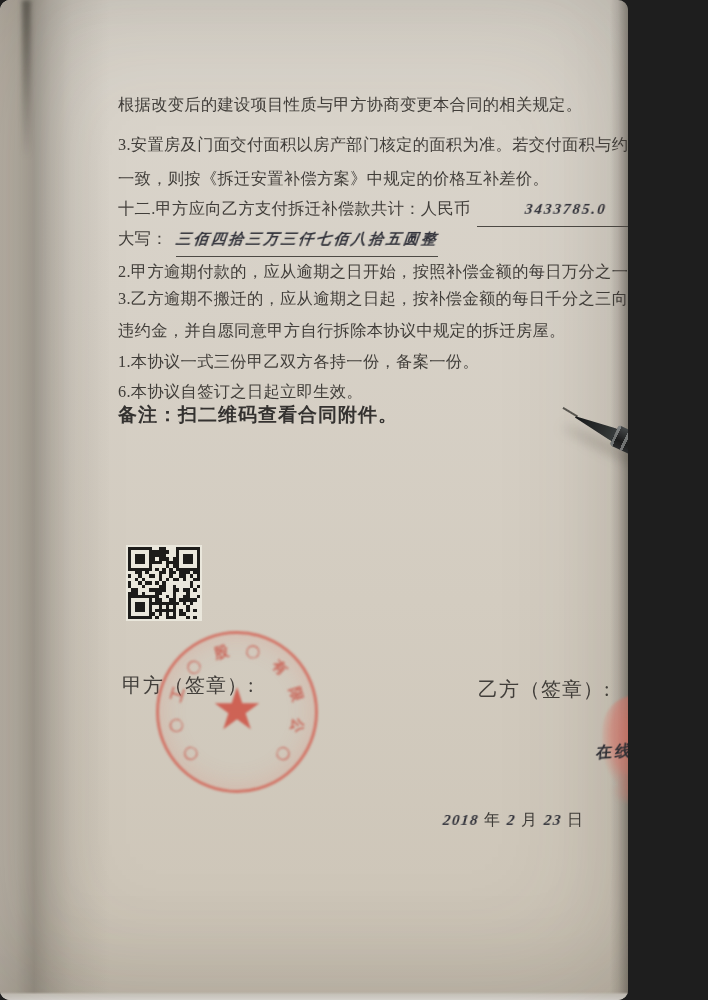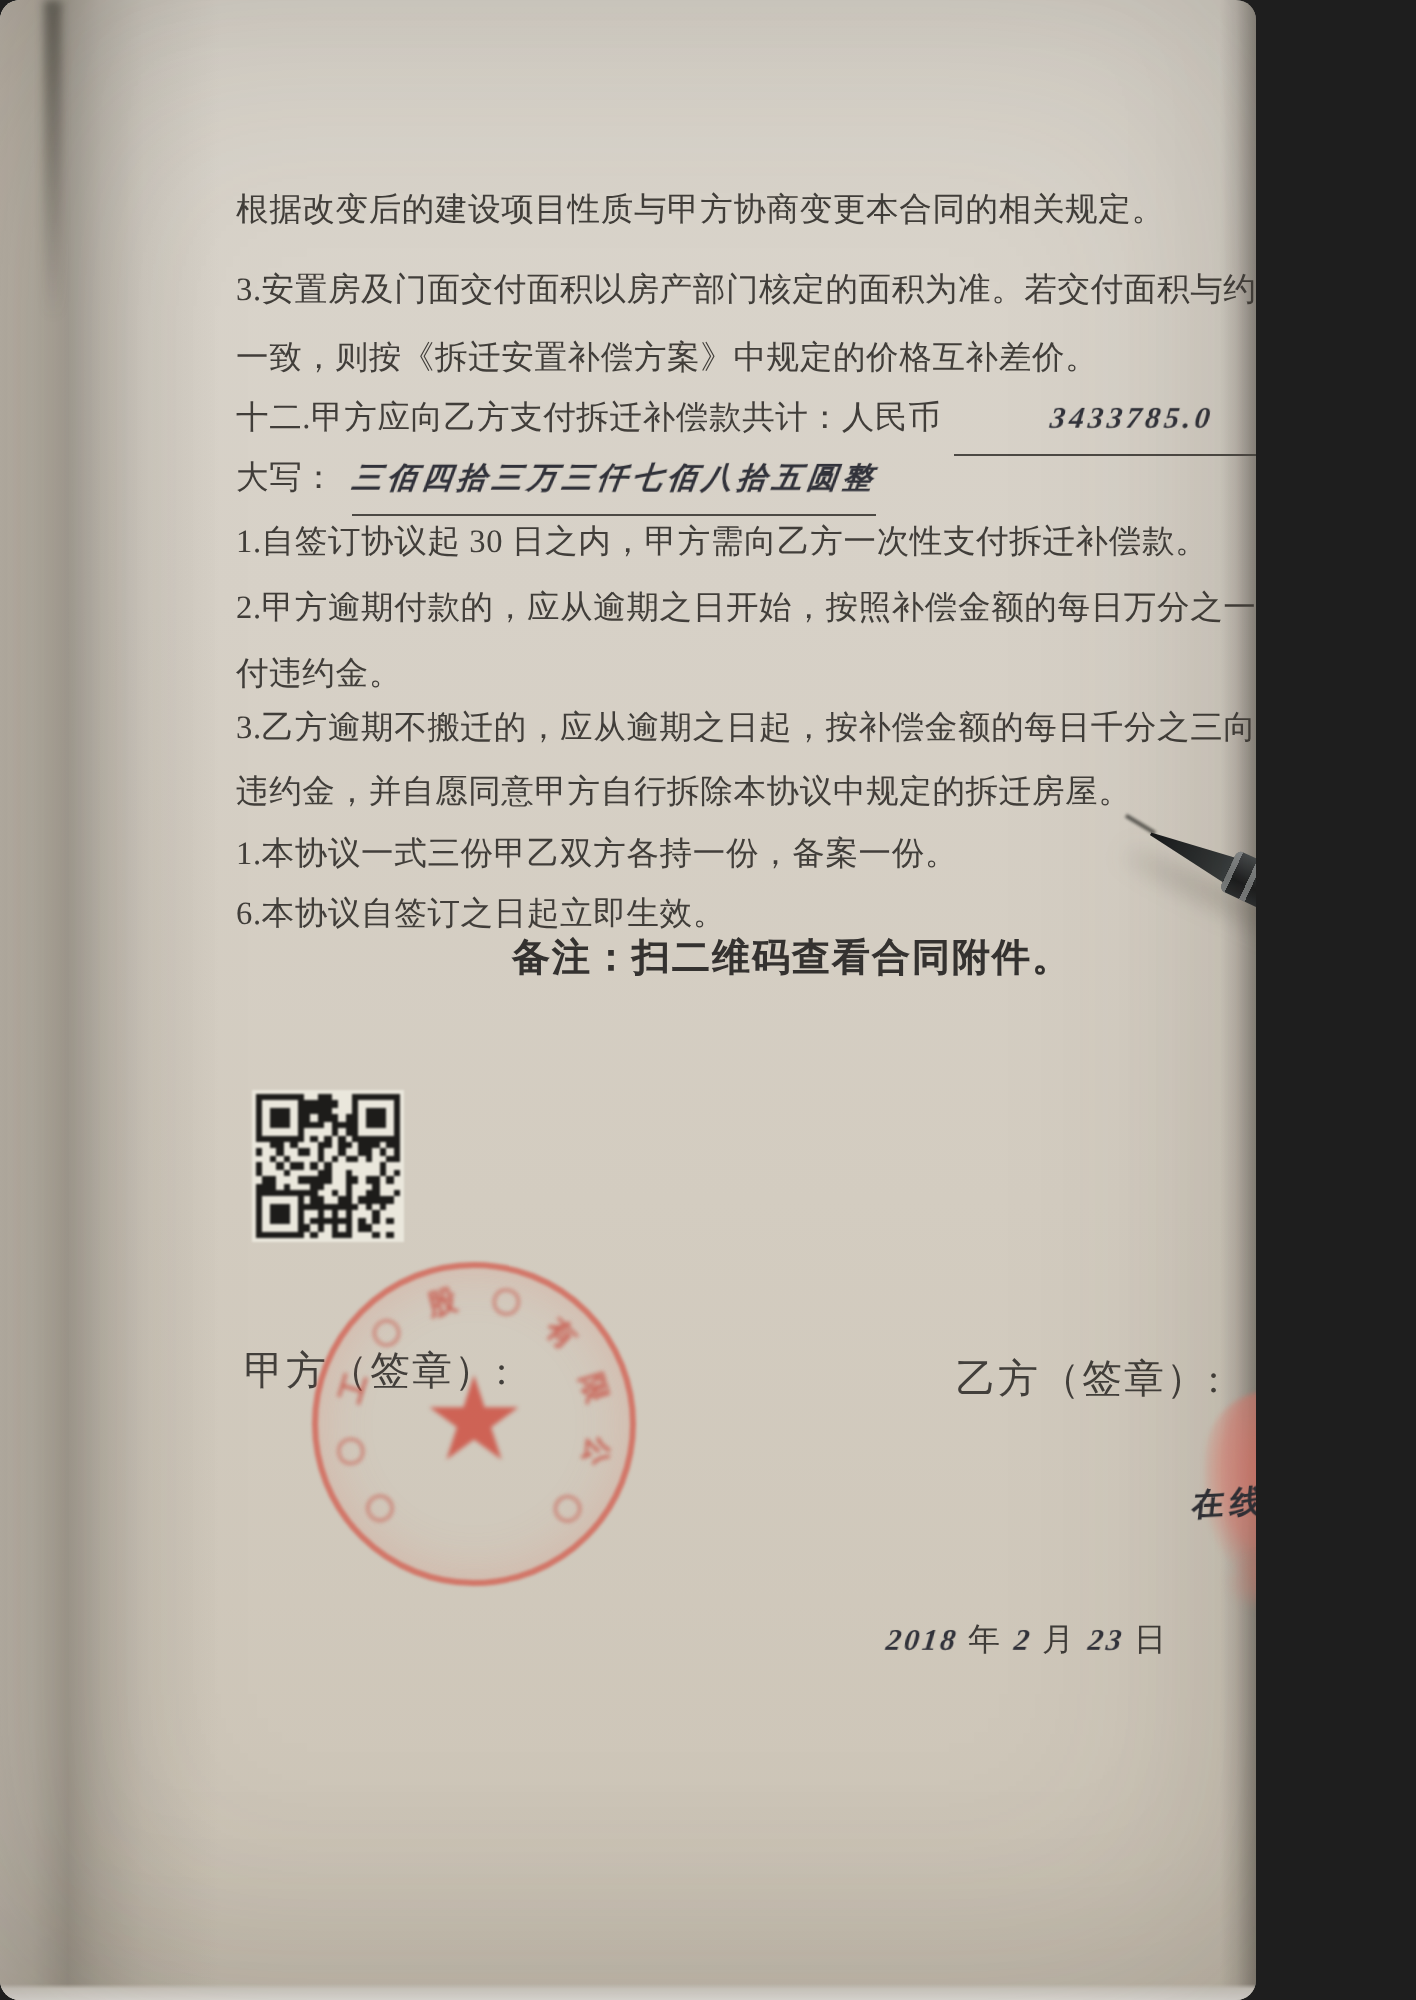--- a/index.html
+++ b/index.html
@@ -91,28 +91,26 @@
   <div class="page-notch"></div>
   <div class="edge-right"></div>
   <div class="edge-bottom"></div>
 
   <div id="doc">
       <div class="line" style="margin-top: 0px;">根据改变后的建设项目性质与甲方协商变更本合同的相关规定。</div>
       <div class="line" style="margin-top: 7px;">3.安置房及门面交付面积以房产部门核定的面积为准。若交付面积与约定面积不</div>
       <div class="line" style="margin-top: 1px;">一致，则按《拆迁安置补偿方案》中规定的价格互补差价。</div>
       <div class="line" style="margin-top: -3px;"><span>十二.甲方应向乙方支付拆迁补偿款共计：人民币</span><span class="uline money-line"><span class="hand digits">3433785.0</span></span><span>元。</span></div>
       <div class="line" style="margin-top: -3px;"><span>大写：</span><span class="uline words-line"><span class="hand words">三佰四拾三万三仟七佰八拾五圆整</span></span></div>
-      <div class="line" style="margin-top: -1px;">1.自签订协议起 30 日之内，甲方需向乙方一次性支付拆迁补偿款。</div>
       <div class="line" style="margin-top: 0px;">2.甲方逾期付款的，应从逾期之日开始，按照补偿金额的每日万分之一向乙方支</div>
-      <div class="line" style="margin-top: 0px;">付违约金。</div>
       <div class="line" style="margin-top: -6px;">3.乙方逾期不搬迁的，应从逾期之日起，按补偿金额的每日千分之三向甲方支付</div>
       <div class="line" style="margin-top: -1px;">违约金，并自愿同意甲方自行拆除本协议中规定的拆迁房屋。</div>
       <div class="line" style="margin-top: -2px;">1.本协议一式三份甲乙双方各持一份，备案一份。</div>
       <div class="line" style="margin-top: -3px;">6.本协议自签订之日起立即生效。</div>
-      <div class="line note" style="margin-top: -10px; text-align: center;">备注：扫二维码查看合同附件。</div>
+      <div class="line note" style="margin-top: -10px;">备注：扫二维码查看合同附件。</div>
     </div>
 
   <div id="qr">
       <div class="qm"></div>
       <div class="qm"></div>
       <div class="qm"></div>
       <div class="qm"></div>
       <div class="qm"></div>
       <div class="qm"></div>
       <div class="qm"></div>

